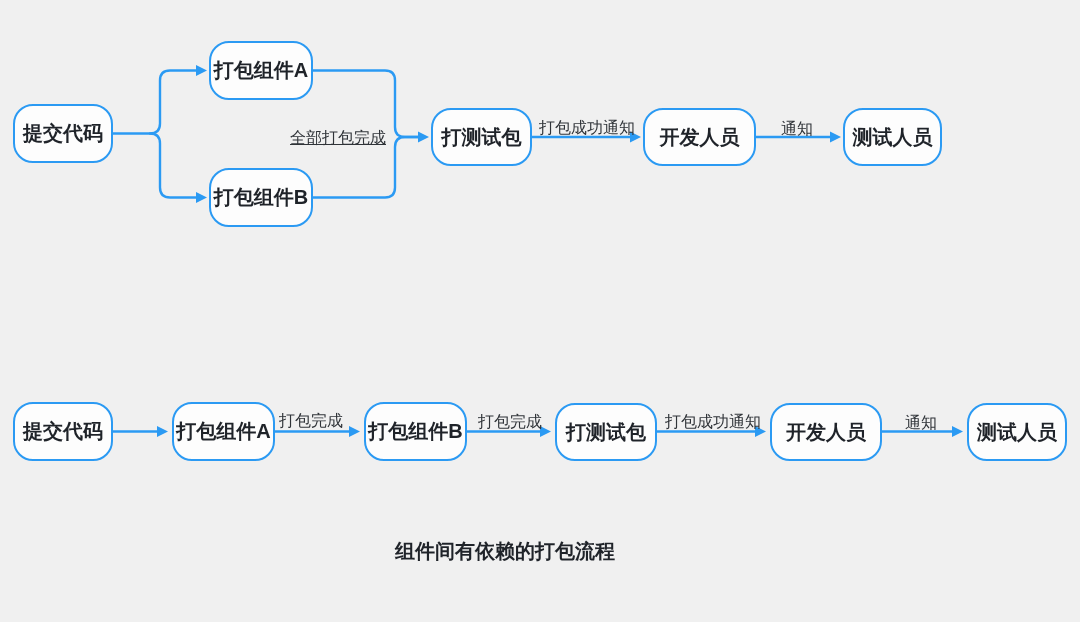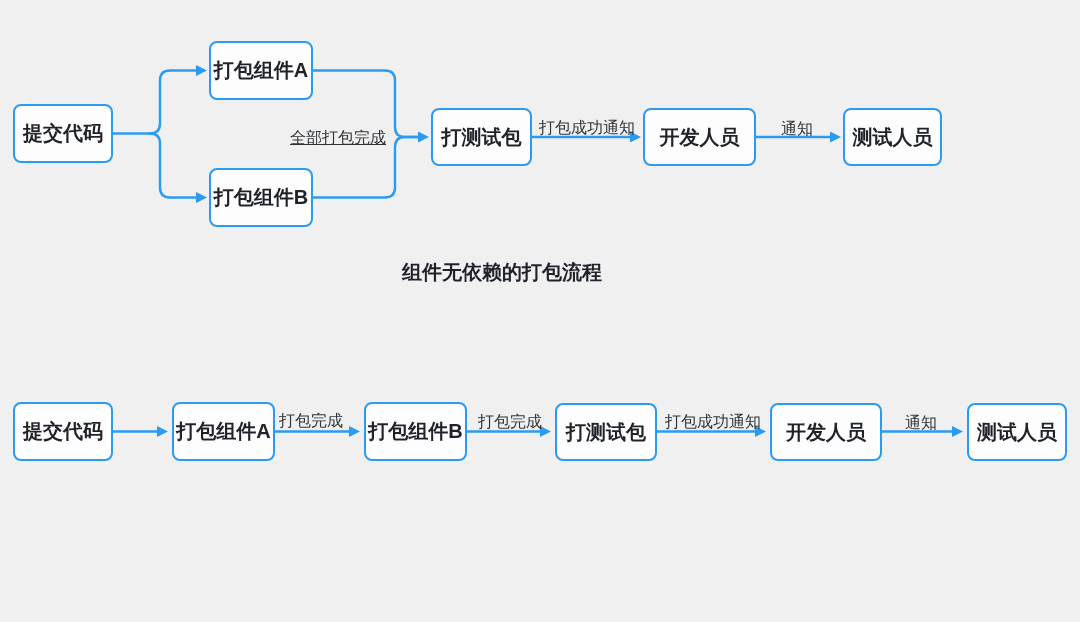--- a/index.html
+++ b/index.html
@@ -28,21 +28,21 @@
   }
   .edges polygon {
     fill: #2b9af3;
     stroke: none;
   }
   .node {
     position: absolute;
     box-sizing: border-box;
     background: #fdfdfd;
     border: 2.5px solid #2b9af3;
-    border-radius: 8px;
+    border-radius: 20px;
     display: flex;
     align-items: center;
     justify-content: center;
     font-size: 20px;
     font-weight: bold;
     color: #1f2329;
     white-space: nowrap;
   }
   .edge-label {
     position: absolute;
@@ -98,28 +98,28 @@
   <div class="node" style="left:209px; top:41px;  width:104px; height:59px;">打包组件A</div>
   <div class="node" style="left:209px; top:168px; width:104px; height:59px;">打包组件B</div>
   <div class="node" style="left:431px; top:108px; width:101px; height:58px;">打测试包</div>
   <div class="node" style="left:643px; top:108px; width:113px; height:58px;">开发人员</div>
   <div class="node" style="left:843px; top:108px; width:99px;  height:58px;">测试人员</div>
 
   <div class="edge-label" style="left:338px; top:128px;text-decoration:underline;">全部打包完成</div>
   <div class="edge-label" style="left:587px; top:118px;">打包成功通知</div>
   <div class="edge-label" style="left:797px; top:119px;">通知</div>
 
-  <div class="caption" style="left:502px; top:259px;">组件无依赖的打包流程</div>
 
   <div class="node" style="left:13px;  top:402px; width:100px; height:59px;">提交代码</div>
   <div class="node" style="left:172px; top:402px; width:103px; height:59px;">打包组件A</div>
   <div class="node" style="left:364px; top:402px; width:103px; height:59px;">打包组件B</div>
   <div class="node" style="left:555px; top:403px; width:102px; height:58px;">打测试包</div>
   <div class="node" style="left:770px; top:403px; width:112px; height:58px;">开发人员</div>
   <div class="node" style="left:967px; top:403px; width:100px; height:58px;">测试人员</div>
 
   <div class="edge-label" style="left:311px; top:411px;">打包完成</div>
   <div class="edge-label" style="left:510px; top:412px;">打包完成</div>
   <div class="edge-label" style="left:713px; top:412px;">打包成功通知</div>
   <div class="edge-label" style="left:921px; top:413px;">通知</div>
 
+  <div class="caption" style="left:505px; top:538px;">组件间有依赖的打包流程</div>
 
 </div>
 
 </body></html>

